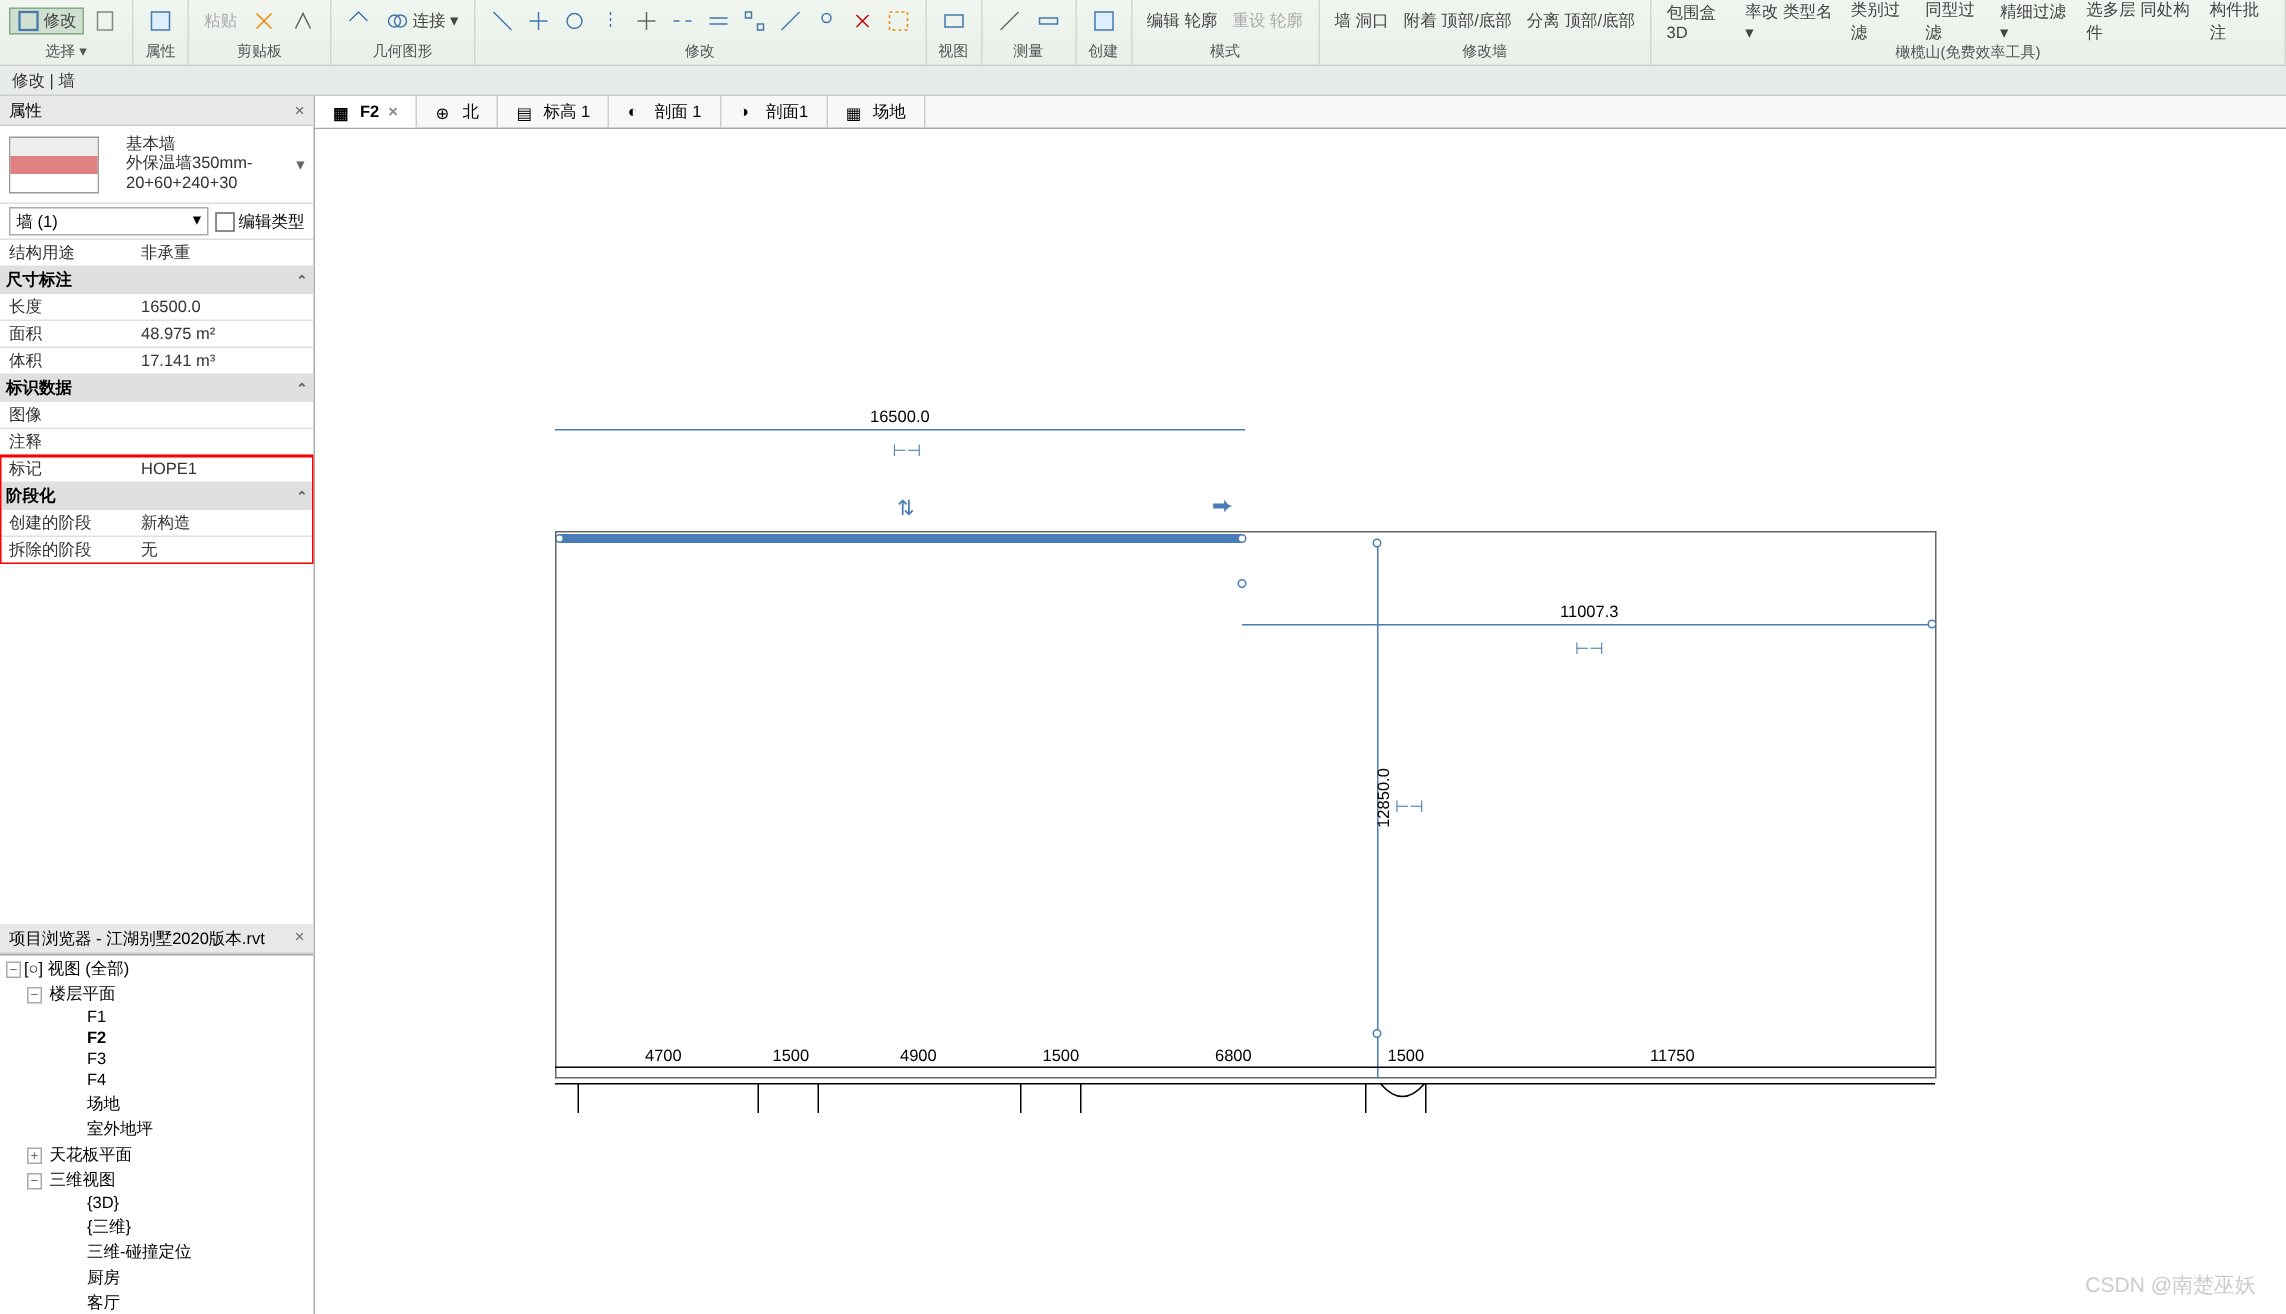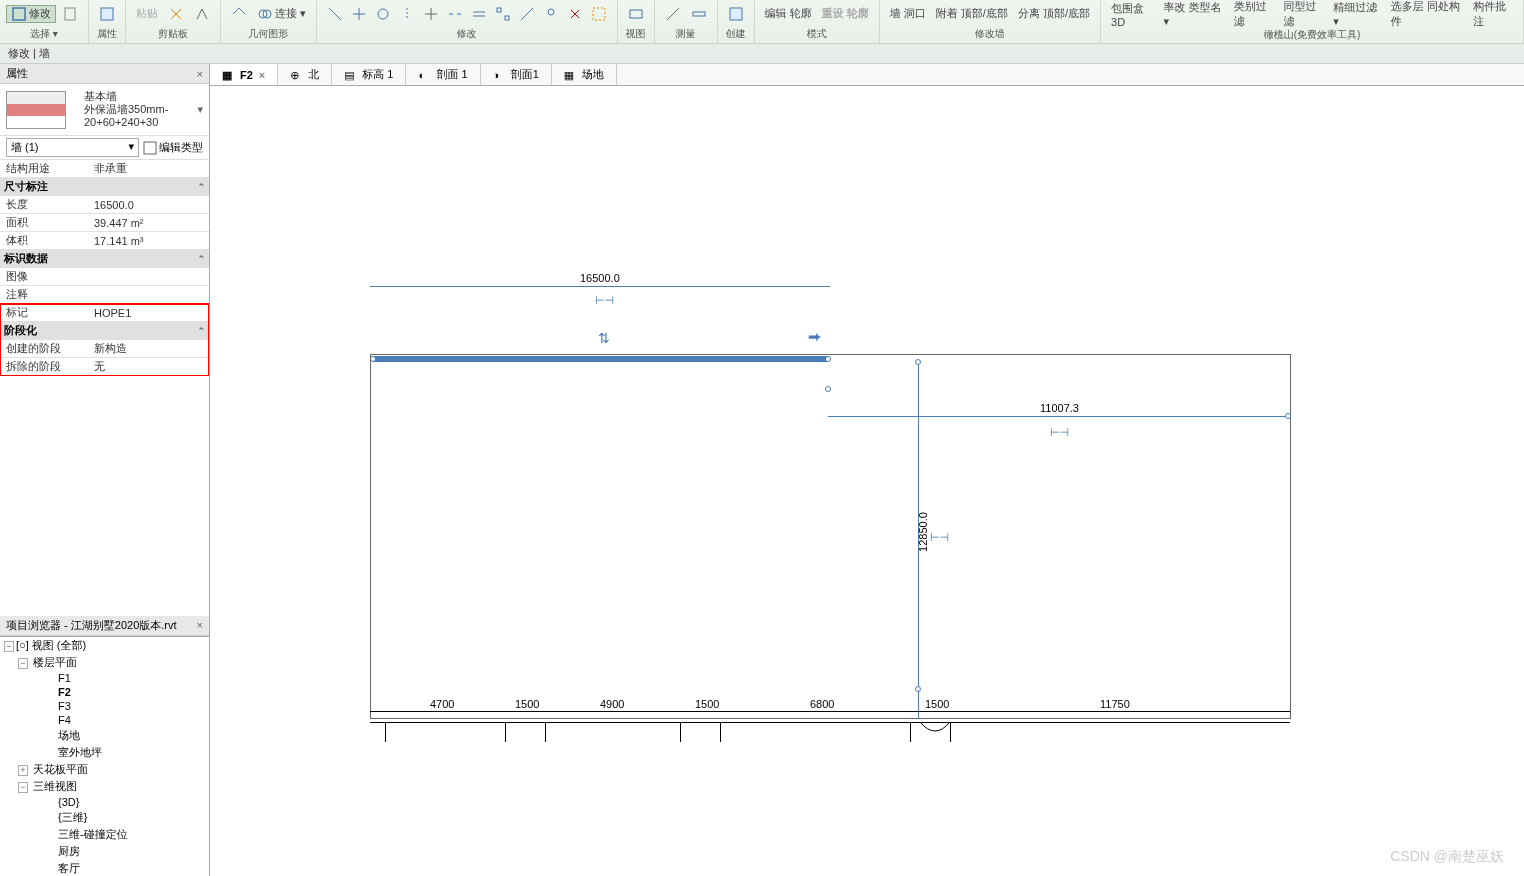--- a/index.html
+++ b/index.html
@@ -236,21 +236,21 @@
           </svg>
         </div>
       </div>
     <div class="ribbon-label">创建</div>
   </div>
   <div class="ribbon-group">
     <div class="ribbon-top">
       <div class="rbtn">
           <span>编辑 轮廓</span>
         </div>
-      <div class="rbtn" style="color:#aaa;font-weight:bold;">
+      <div class="rbtn" style="color:#aaa;">
           <span>重设 轮廓</span>
         </div>
     </div>
     <div class="ribbon-label">模式</div>
   </div>
   <div class="ribbon-group">
     <div class="ribbon-top">
       <div class="rbtn">
           <span>墙 洞口</span>
         </div>
@@ -328,21 +328,21 @@
       <div class="prop-row section">
           <span>尺寸标注</span>
           <span class="chev">⌃</span>
         </div>
       <div class="prop-row">
           <div class="k">长度</div>
           <div class="v">16500.0</div>
         </div>
       <div class="prop-row">
           <div class="k">面积</div>
-          <div class="v">39.447 m²</div>
+          <div class="v">48.975 m²</div>
         </div>
       <div class="prop-row">
           <div class="k">体积</div>
           <div class="v">17.141 m³</div>
         </div>
       <div class="prop-row section">
           <span>标识数据</span>
           <span class="chev">⌃</span>
         </div>
       <div class="prop-row">

